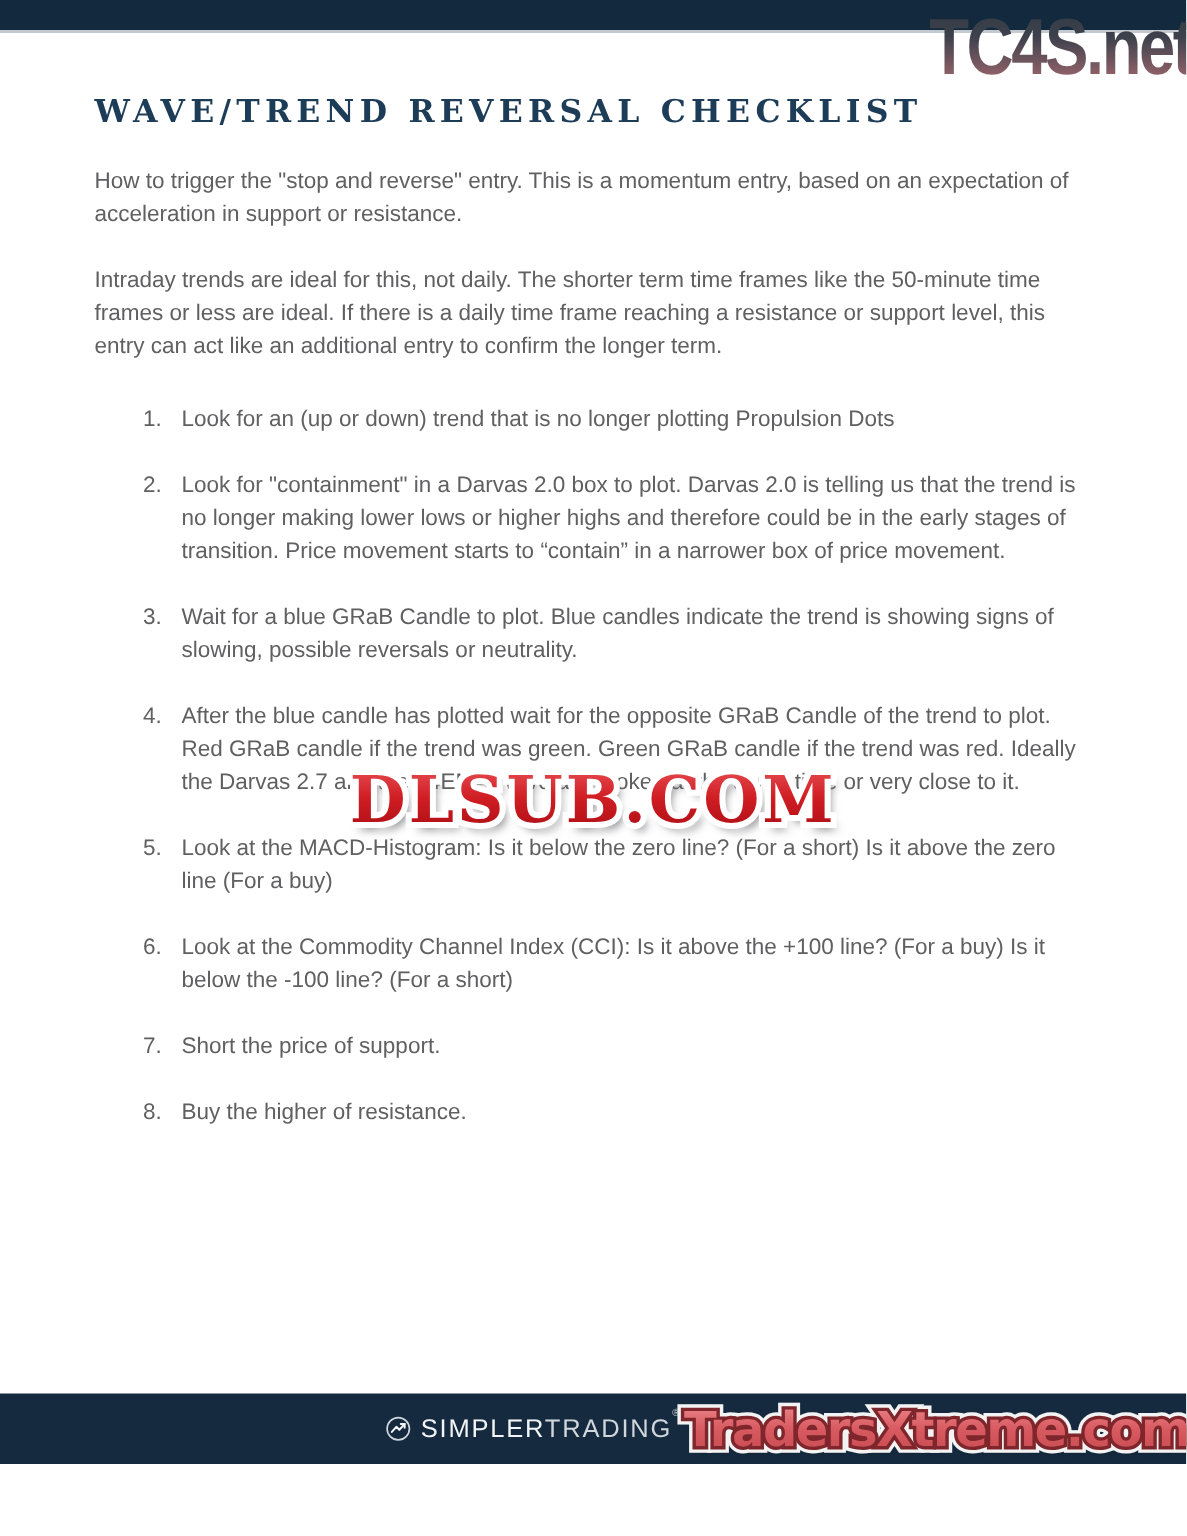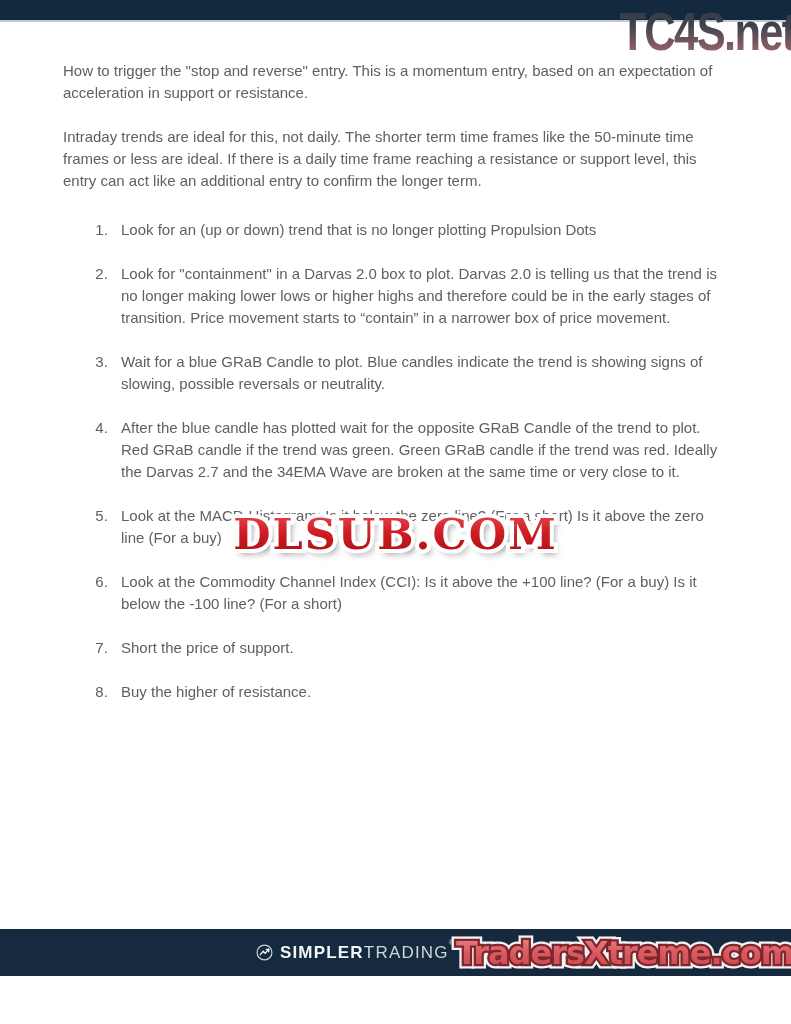--- a/index.html
+++ b/index.html
@@ -134,21 +134,21 @@
     gap: 7px;
     margin-right: 80px;
   }
   .brand svg { display: block; }
   .brand .brand-text {
     font-size: 17px;
     letter-spacing: 1.2px;
     line-height: 1;
     white-space: nowrap;
   }
-  .brand .bold  { color: #f2f5f7; font-weight: bold; text-align: right; }
+  .brand .bold  { color: #f2f5f7; font-weight: normal; text-align: right; }
   .brand .light { color: #cfd6dc; font-weight: normal; margin-top: 32px; }
   .brand .reg   { color: #cfd6dc; font-size: 7px; vertical-align: top; position: relative; top: -5px; }
 
   
   .wm-tx {
     position: absolute;
     bottom: 7px;
     right: -2px;
     z-index: 7;
     white-space: nowrap;
@@ -183,20 +183,21 @@
 
 <div class="page">
 
   <div class="topbar"></div>
 
   <div class="wm-tc4s">
     <span class="txt">TC4S.net</span>
   </div>
 
   <div class="content">
+    <h1 class="doc-title">WAVE/TREND REVERSAL CHECKLIST</h1>
 
     <p>How to trigger the "stop and reverse" entry. This is a momentum entry, based on an expectation of acceleration in support or resistance.</p>
     <p>Intraday trends are ideal for this, not daily. The shorter term time frames like the 50-minute time frames or less are ideal. If there is a daily time frame reaching a resistance or support level, this entry can act like an additional entry to confirm the longer term.</p>
 
     <ol class="checklist">
       <li>Look for an (up or down) trend that is no longer plotting Propulsion Dots</li>
       <li>Look for "containment" in a Darvas 2.0 box to plot. Darvas 2.0 is telling us that the trend is no longer making lower lows or higher highs and therefore could be in the early stages of transition. Price movement starts to “contain” in a narrower box of price movement.</li>
       <li>Wait for a blue GRaB Candle to plot. Blue candles indicate the trend is showing signs of slowing, possible reversals or neutrality.</li>
       <li>After the blue candle has plotted wait for the opposite GRaB Candle of the trend to plot. Red GRaB candle if the trend was green. Green GRaB candle if the trend was red. Ideally the Darvas 2.7 and the 34EMA Wave are broken at the same time or very close to it.</li>
       <li>Look at the MACD-Histogram: Is it below the zero line? (For a short) Is it above the zero line (For a buy)</li>

